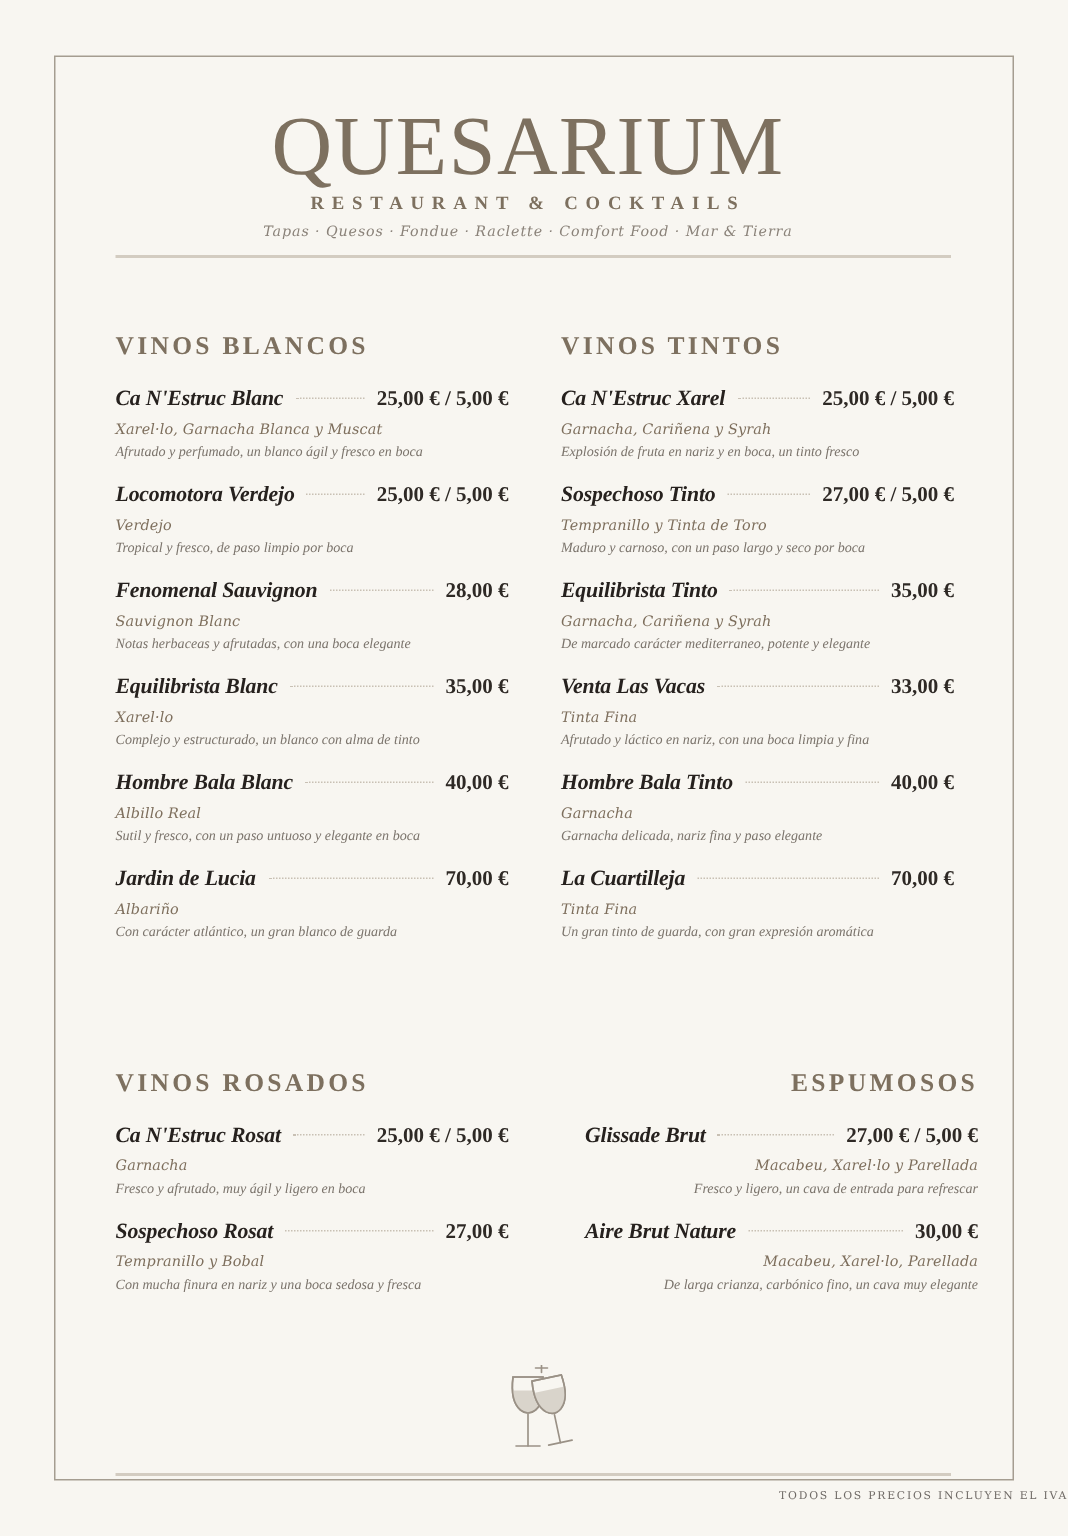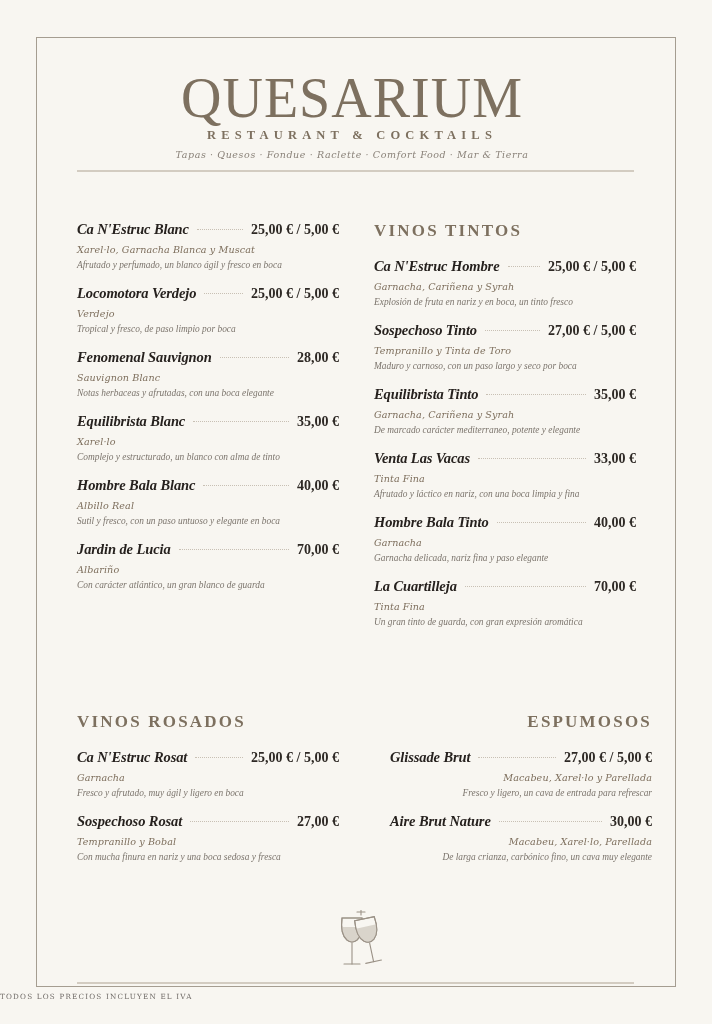--- a/index.html
+++ b/index.html
@@ -50,37 +50,38 @@
       color: #7d6e5c; letter-spacing: 0.1px; font-style: italic;
     }
     .item-desc {
       margin-top: 3px; font-family: Liberation Serif, serif; font-style: italic;
       font-size: 9.4px; line-height: 14px; color: #7b746c;
     }
 
     .glasses { position: absolute; left: 337px; top: 910px; width: 50px; height: 58px; }
     .hr-bottom { position: absolute; left: 77px; top: 982px; width: 557px; height: 1.5px; background: #d3ccc1; }
     .footer {
-      position: absolute; left: 0; top: 992px; width: 712px; text-align: left;
+      position: absolute; left: 0; top: 992px; width: 712px; text-align: right;
       font-family: "DejaVu Serif", serif; font-size: 7.2px; letter-spacing: 1.2px; color: #6f6a66;
     }
   </style>
 </head>
 <body>
 
 <div class="frame"></div>
 
 <div class="header">
   <div class="brand">QUESARIUM</div>
   <div class="tagline">RESTAURANT &amp; COCKTAILS</div>
   <div class="subline">Tapas · Quesos · Fondue · Raclette · Comfort Food · Mar &amp; Tierra</div>
 </div>
 <div class="hr-top"></div>
 
 <div class="section" style="left:77px; top:221px;">
+  <div class="section-title">VINOS BLANCOS</div>
   <div class="item">
     <div class="item-row">
         <span class="item-name">Ca N'Estruc Blanc</span>
         <span class="leader"></span>
         <span class="item-price">25,00 € / 5,00 €</span>
       </div>
     <div class="item-grape">Xarel·lo, Garnacha Blanca y Muscat</div>
     <div class="item-desc">Afrutado y perfumado, un blanco ágil y fresco en boca</div>
   </div>
   <div class="item">
@@ -127,21 +128,21 @@
       </div>
     <div class="item-grape">Albariño</div>
     <div class="item-desc">Con carácter atlántico, un gran blanco de guarda</div>
   </div>
 </div>
 
 <div class="section" style="left:374px; top:221px;">
   <div class="section-title">VINOS TINTOS</div>
   <div class="item">
     <div class="item-row">
-        <span class="item-name">Ca N'Estruc Hombre</span>
+        <span class="item-name">Ca N'Estruc Xarel</span>
         <span class="leader"></span>
         <span class="item-price">25,00 € / 5,00 €</span>
       </div>
     <div class="item-grape">Garnacha, Cariñena y Syrah</div>
     <div class="item-desc">Explosión de fruta en nariz y en boca, un tinto fresco</div>
   </div>
   <div class="item">
     <div class="item-row">
         <span class="item-name">Sospechoso Tinto</span>
         <span class="leader"></span>

